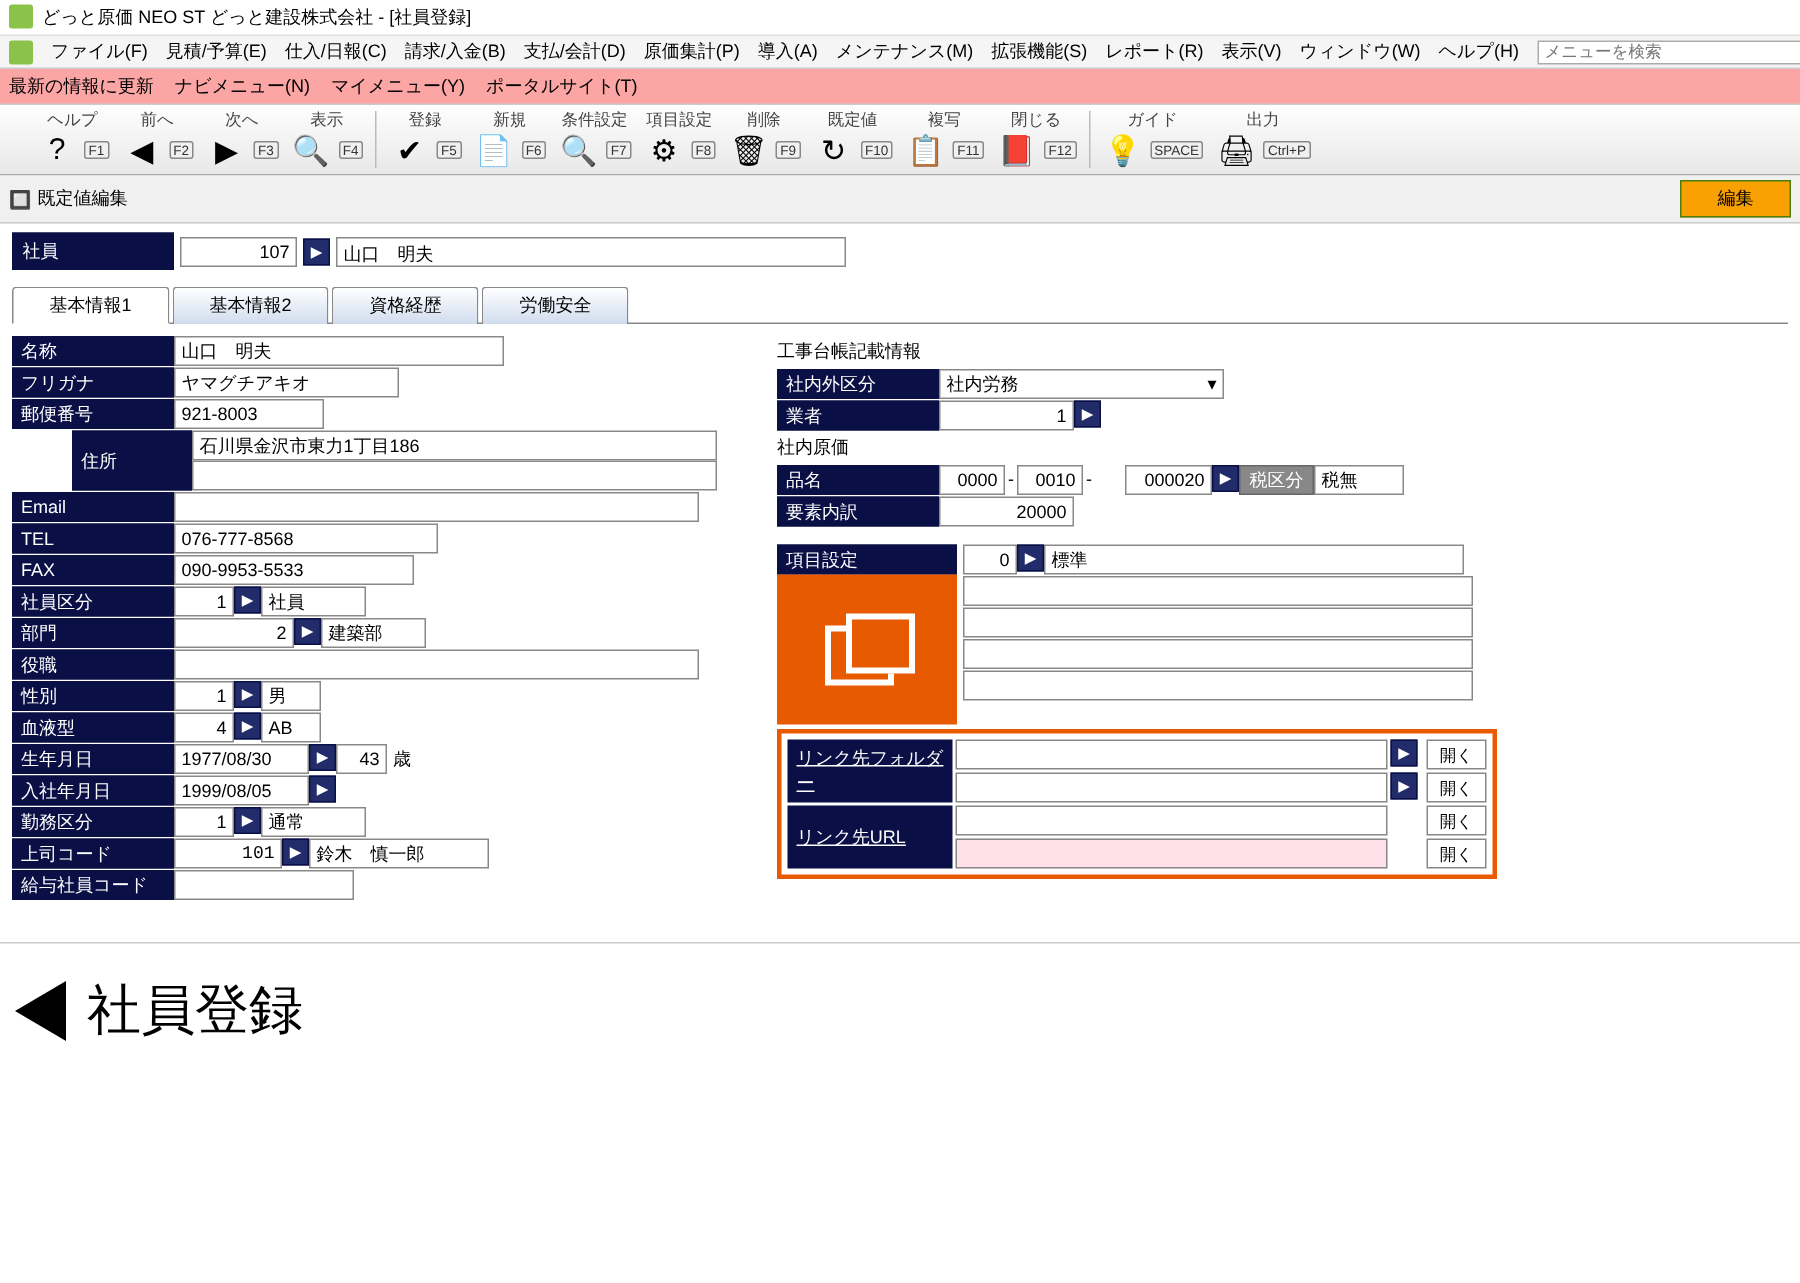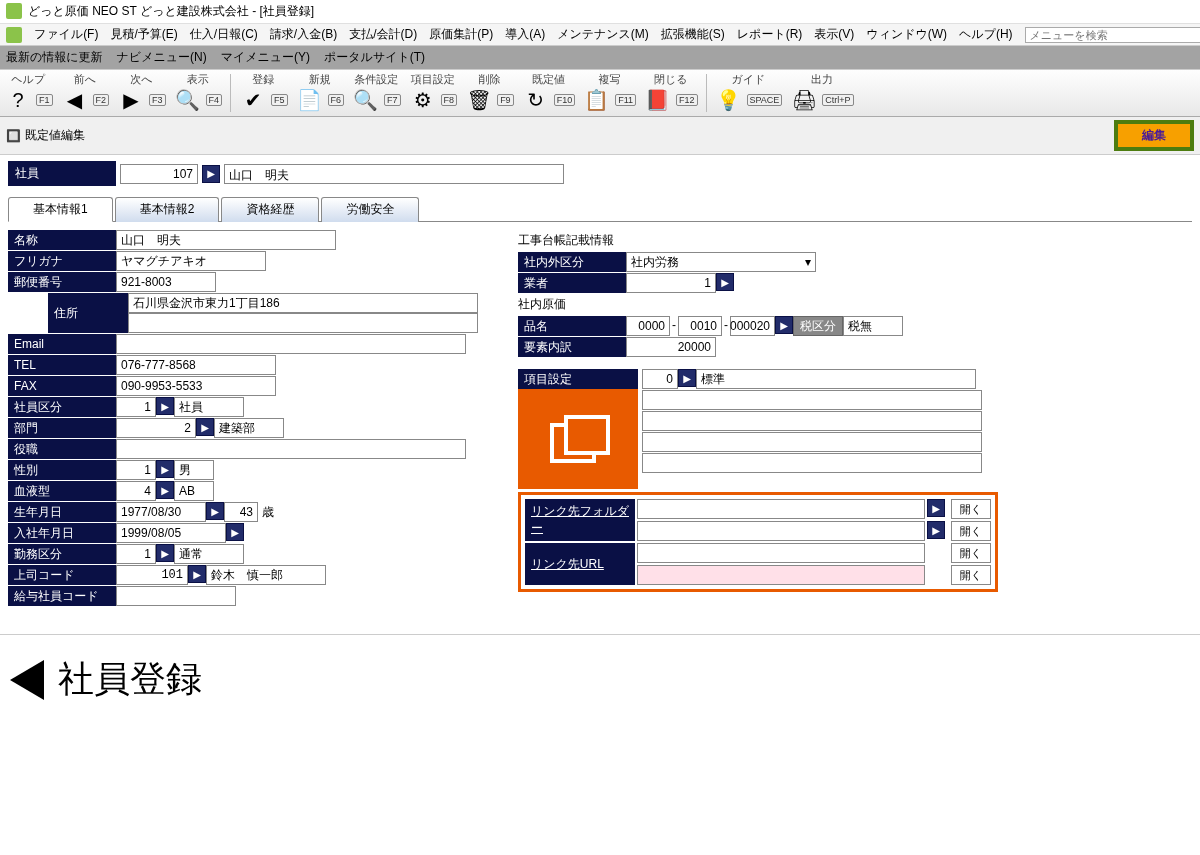--- a/index.html
+++ b/index.html
@@ -3,31 +3,31 @@
 <meta charset="utf-8">
 <style>
 * { box-sizing: border-box; margin: 0; padding: 0; }
 body { font-family: "MS PGothic", "Meiryo", sans-serif; font-size: 12px; background: #ffffff; color: #000; }
 .titlebar { background: #ffffff; padding: 3px 6px; display: flex; align-items: flex-start; gap: 6px; border-bottom: 1px solid #e0e0e0; }
 .icon16 { width: 16px; height: 16px; background: #8bc34a; border-radius: 2px; display: inline-block; flex-shrink: 0; }
 .menubar { background: #f5f5f5; padding: 2px 6px; display: flex; align-items: center; gap: 12px; border-bottom: 1px solid #ccc; font-size: 12px; }
 .menubar .menu-item { cursor: pointer; white-space: nowrap; }
 .menubar .search-box { margin-left: auto; }
 .menubar input { width: 202px; font-size: 11px; padding: 1px 4px; border: 1px solid #aaa; background: #fff; }
-.submenubar { background: #a3a3a3; padding: 3px 6px; display: flex; align-items: center; gap: 14px; border-bottom: 1px solid #ccc; font-size: 12px; }
+.submenubar { background: #fca5a5; padding: 3px 6px; display: flex; align-items: center; gap: 14px; border-bottom: 1px solid #ccc; font-size: 12px; }
 .submenubar .sub-item { cursor: pointer; white-space: nowrap; }
-.toolbar { background: linear-gradient(#fefefe, #e8e8e8); border-bottom: 1px solid #aaa; display: flex; align-items: flex-start; padding: 2px 0; gap: 0; }
+.toolbar { background: linear-gradient(#fefefe, #e8e8e8); border-bottom: 1px solid #aaa; display: flex; align-items: flex-start; padding: 2px 20px; gap: 0; }
 .tb-group { display: flex; flex-direction: column; align-items: center; padding: 0 4px; position: relative; }
 .tb-label { font-size: 11px; color: #444; white-space: nowrap; height: 14px; }
 .tb-row { display: flex; align-items: center; gap: 4px; }
 .tb-icon { width: 28px; height: 28px; display: flex; align-items: center; justify-content: center; font-size: 20px; cursor: pointer; }
 .tb-fkey { font-size: 9px; color: #333; border: 1px solid #888; background: #f0f0f0; padding: 0 2px; border-radius: 2px; }
 .tb-sep { width: 1px; background: #bbb; margin: 2px 4px; align-self: stretch; }
 .section-hdr { background: #f0f0f0; border-bottom: 1px solid #ccc; padding: 3px 6px; display: flex; align-items: center; font-size: 12px; }
-.edit-btn { margin-left: auto; background: #f7a000; color: #4c1d95; padding: 3px 24px; border: 4px solid #4d7c0f; cursor: pointer; font-size: 12px; font-weight: bold; }
+.edit-btn { margin-left: auto; background: #f7a000; color: #000000; padding: 3px 24px; border: 1px solid #4d7c0f; cursor: pointer; font-size: 12px; }
 .form-area { padding: 2px 8px 8px; display: flex; flex-direction: column; gap: 0; }
 .id-row { display: flex; align-items: center; gap: 4px; margin: 4px 0; }
 .dark-label { background: #0a1045; color: #fff; padding: 3px 6px; white-space: nowrap; border: 1px solid #0a1045; }
 .input-box { border: 1px solid #888; background: #fff; padding: 2px 4px; height: 20px; }
 .input-box.ra { text-align: right; }
 .arrow-btn { width: 18px; height: 18px; background: #222c6a; color: #fff; display: inline-flex; align-items: center; justify-content: center; font-size: 10px; cursor: pointer; border: 1px solid #0a1045; }
 .tabs { display: flex; gap: 2px; margin-top: 6px; border-bottom: 1px solid #888; }
 .tab { padding: 3px 24px; background: linear-gradient(#ffffff, #d0dcee); border: 1px solid #888; border-bottom: none; cursor: pointer; font-size: 12px; border-radius: 3px 3px 0 0; position: relative; top: 1px; }
 .tab.active { background: #fff; border-bottom: 1px solid #fff; }
 .columns { display: flex; gap: 40px; margin-top: 8px; align-items: flex-start; }
@@ -234,21 +234,21 @@
           <span class="val" style="width:350px;height:20px;">石川県金沢市東力1丁目186</span>
           <span class="val" style="width:350px;height:20px;"></span>
         </div>
       </div>
       <div class="row">
           <span class="lbl">Email</span>
           <span class="val" style="width:350px;"></span>
         </div>
       <div class="row">
           <span class="lbl">TEL</span>
-          <span class="val" style="width:160px;">076-777-8568</span>
+          <span class="val" style="width:176px;">076-777-8568</span>
         </div>
       <div class="row">
           <span class="lbl">FAX</span>
           <span class="val" style="width:160px;">090-9953-5533</span>
         </div>
       <div class="row">
           <span class="lbl">社員区分</span>
           <span class="val ra" style="width:40px;">1</span>
           <span class="arrow-btn">▶</span>
           <span class="val" style="width:70px;">社員</span>
@@ -277,21 +277,21 @@
         </div>
       <div class="row">
           <span class="lbl">生年月日</span>
           <span class="val" style="width:90px;">1977/08/30</span>
           <span class="arrow-btn">▶</span>
           <span class="val ra" style="width:34px;">43</span>
           <span style="padding:2px 4px;">歳</span>
         </div>
       <div class="row">
           <span class="lbl">入社年月日</span>
-          <span class="val" style="width:110px;">1999/08/05</span>
+          <span class="val" style="width:90px;">1999/08/05</span>
           <span class="arrow-btn">▶</span>
         </div>
       <div class="row">
           <span class="lbl">勤務区分</span>
           <span class="val ra" style="width:40px;">1</span>
           <span class="arrow-btn">▶</span>
           <span class="val" style="width:70px;">通常</span>
         </div>
       <div class="row">
           <span class="lbl">上司コード</span>
@@ -319,21 +319,21 @@
           <span class="val ra" style="width:90px;">1</span>
           <span class="arrow-btn">▶</span>
         </div>
       <div class="hdr-text">社内原価</div>
       <div class="row">
         <span class="lbl">品名</span>
         <span class="val ra" style="width:44px;">0000</span>
           <span style="padding:2px 2px;">-</span>
         <span class="val ra" style="width:44px;">0010</span>
           <span style="padding:2px 2px;">-</span>
-        <span class="val ra" style="width:45px;">000020</span>
+        <span class="val ra" style="width:58px;margin-left:20px;">000020</span>
         <span class="arrow-btn">▶</span>
         <span class="gray-label">税区分</span>
         <span class="val" style="width:60px;">税無</span>
       </div>
       <div class="row">
           <span class="lbl">要素内訳</span>
           <span class="val ra" style="width:90px;">20000</span>
         </div>
 
       <div style="height:10px;"></div>

